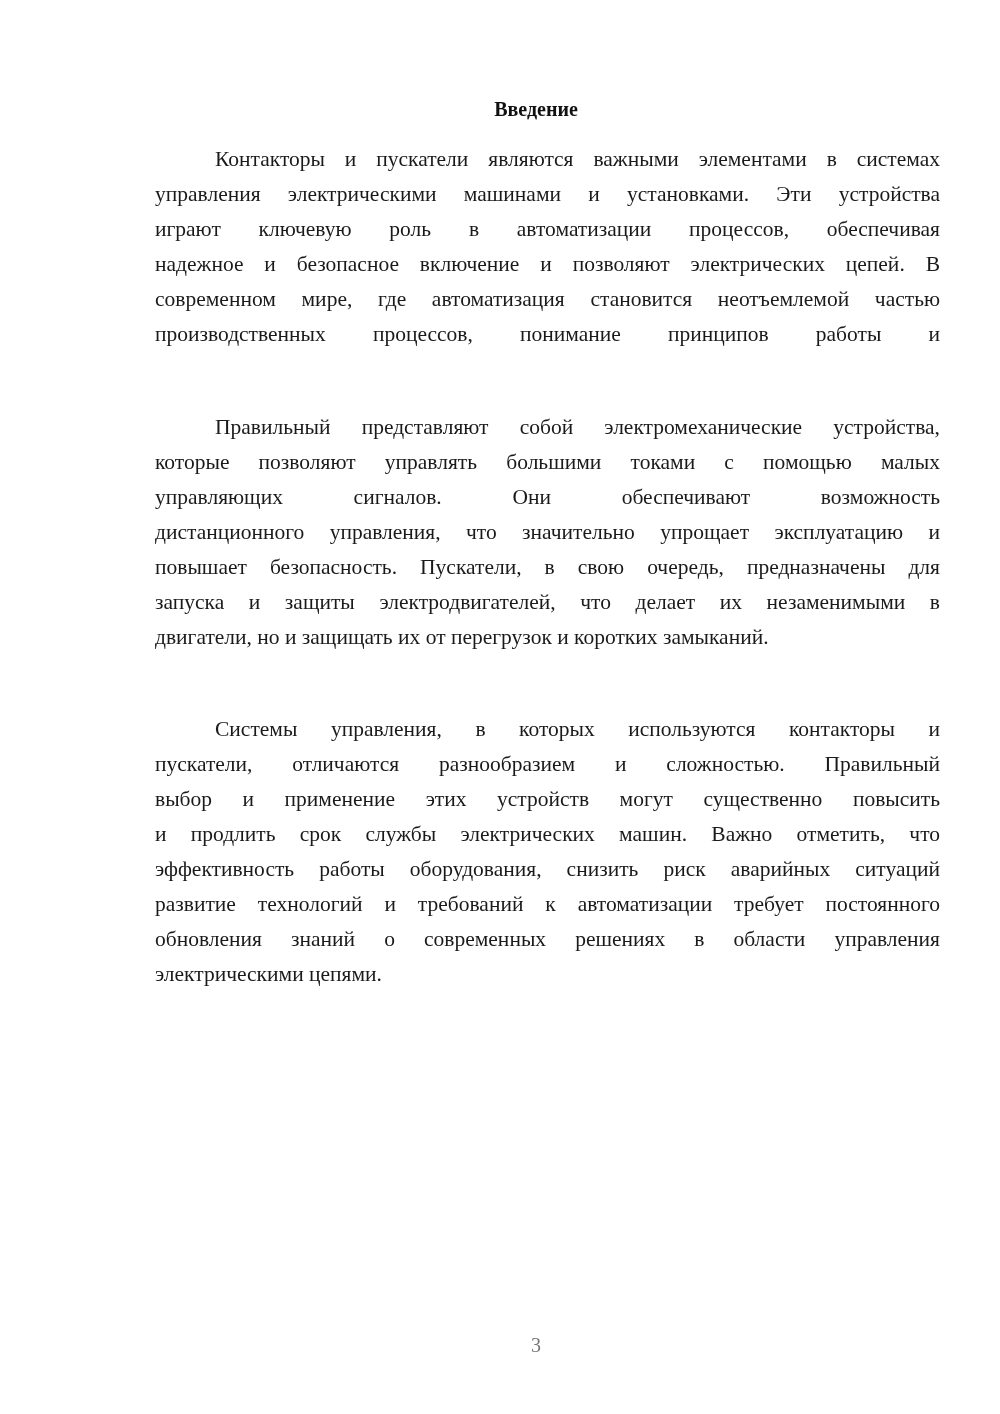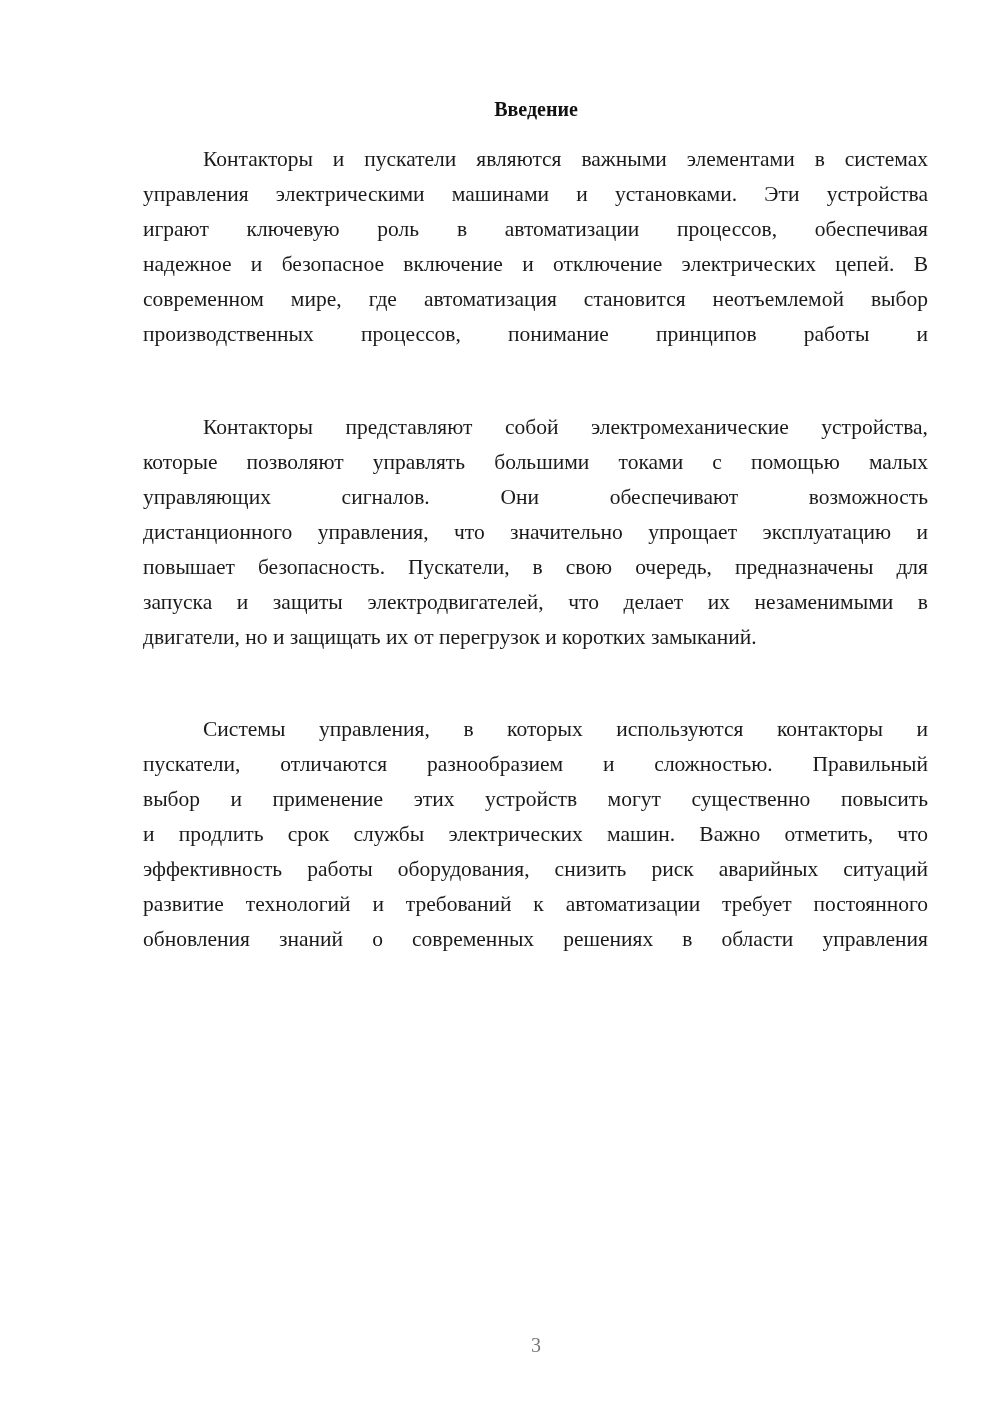--- a/index.html
+++ b/index.html
@@ -11,56 +11,57 @@
       padding-left: 72px; box-sizing: border-box;
     }
     .para {
       position: absolute; left: 143px; width: 785px;
       font-family: "Liberation Serif", serif; font-size: 21.5px; color: #1a1a1a;
       line-height: 35px; text-align: justify; text-indent: 60px; margin: 0;
     }
     .line { display: block; text-align: justify; text-align-last: justify; }
     .line.last { text-align-last: left; }
     .line.first { text-indent: 60px; }
-    .para { text-indent: 0; }
+    .para { text-indent: 0; margin-left: 12px; }
     .page-number {
       position: absolute; top: 1334px; left: 0; width: 1000px; text-align: center;
       font-family: "Liberation Serif", serif; font-size: 20px; color: #777;
       padding-left: 72px; box-sizing: border-box;
     }
   </style>
 </head>
 <body>
 
 <div class="page">
   <div class="heading">Введение</div>
 
   <div class="para" style="top:142px">
     <span class="line first">Контакторы и пускатели являются важными элементами в системах</span>
     <span class="line">управления электрическими машинами и установками. Эти устройства</span>
     <span class="line">играют ключевую роль в автоматизации процессов, обеспечивая</span>
-    <span class="line">надежное и безопасное включение и отключение электрических цепей. В</span>
-    <span class="line">современном мире, где автоматизация становится неотъемлемой выбор</span>
+    <span class="line">надежное и безопасное включение и позволяют электрических цепей. В</span>
+    <span class="line">современном мире, где автоматизация становится неотъемлемой частью</span>
     <span class="line">производственных процессов, понимание принципов работы и</span>
   </div>
 
   <div class="para" style="top:410px">
-    <span class="line first">Контакторы представляют собой электромеханические устройства,</span>
+    <span class="line first">Правильный представляют собой электромеханические устройства,</span>
     <span class="line">которые позволяют управлять большими токами с помощью малых</span>
     <span class="line">управляющих сигналов. Они обеспечивают возможность</span>
     <span class="line">дистанционного управления, что значительно упрощает эксплуатацию и</span>
     <span class="line">повышает безопасность. Пускатели, в свою очередь, предназначены для</span>
     <span class="line">запуска и защиты электродвигателей, что делает их незаменимыми в</span>
     <span class="line last">двигатели, но и защищать их от перегрузок и коротких замыканий.</span>
   </div>
 
   <div class="para" style="top:712px">
     <span class="line first">Системы управления, в которых используются контакторы и</span>
     <span class="line">пускатели, отличаются разнообразием и сложностью. Правильный</span>
     <span class="line">выбор и применение этих устройств могут существенно повысить</span>
     <span class="line">и продлить срок службы электрических машин. Важно отметить, что</span>
     <span class="line">эффективность работы оборудования, снизить риск аварийных ситуаций</span>
     <span class="line">развитие технологий и требований к автоматизации требует постоянного</span>
     <span class="line">обновления знаний о современных решениях в области управления</span>
+    <span class="line last">электрическими цепями.</span>
   </div>
 
   <div class="page-number">3</div>
 </div>
 
 </body></html>

